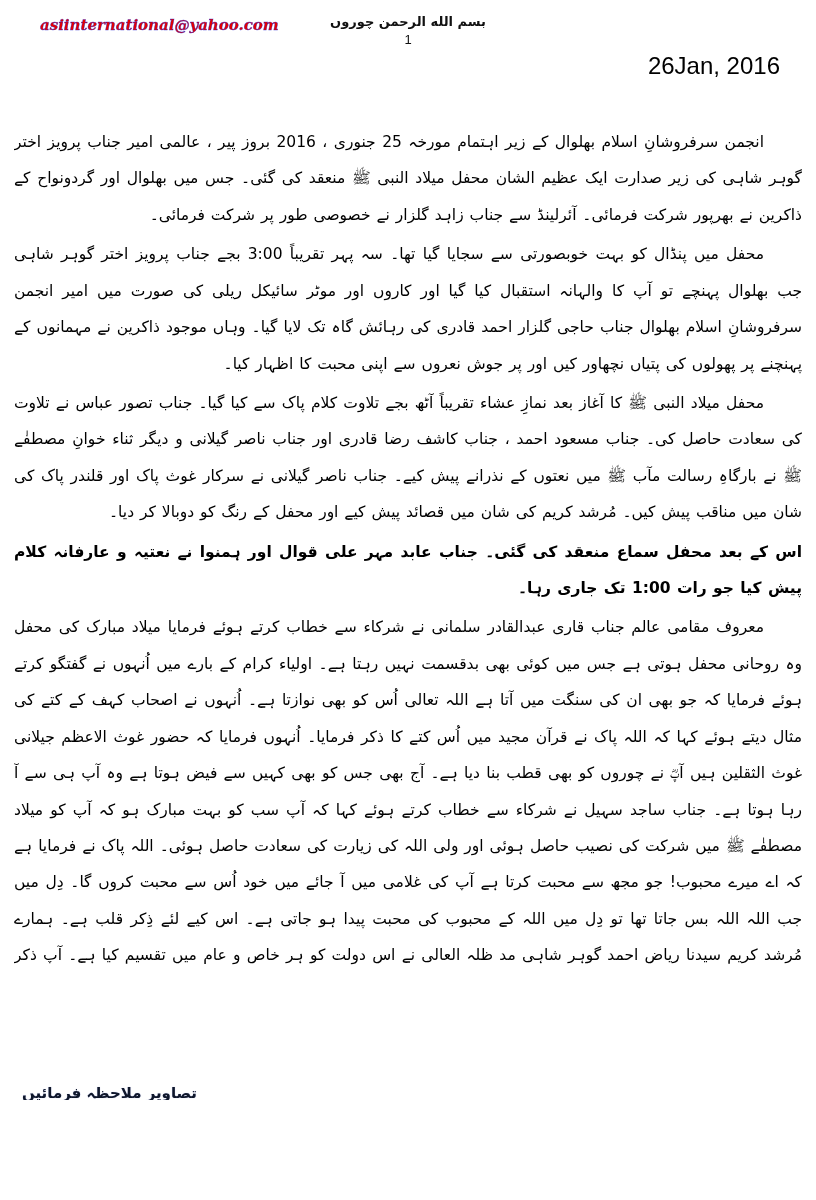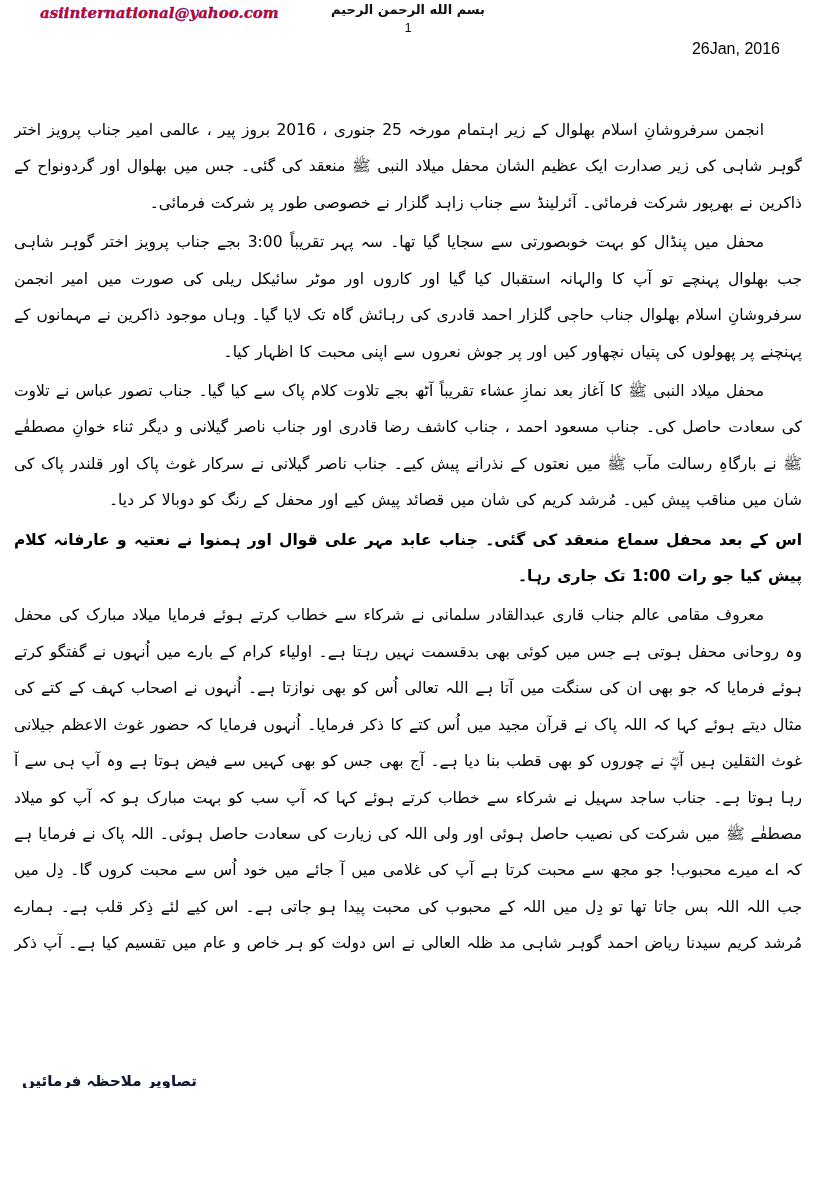--- a/index.html
+++ b/index.html
@@ -1,20 +1,20 @@
 <!DOCTYPE html>
 <html lang="ur"><head>
 <meta charset="utf-8">
 <style>
   * { margin:0; padding:0; box-sizing:border-box; }
   html,body { background:#ffffff; }
   .page {
     position:relative;
     width:816px; height:1088px;
-    margin:0 auto;
+    margin:12px auto;
     background:#ffffff;
     overflow:hidden;
     font-family:"DejaVu Sans", sans-serif;
     color:#000;
   }
 
   
   .top-email {
     position:absolute; left:40px; top:4px;
     font-family:"DejaVu Serif", serif;
@@ -30,21 +30,21 @@
   }
   .page-number {
     position:absolute; top:20px; left:0; right:0;
     text-align:center;
     font-family:"Liberation Sans", sans-serif;
     font-size:13px; color:#111;
   }
   .report-date {
     position:absolute; top:40px; right:36px;
     font-family:"Liberation Sans", sans-serif;
-    font-size:16px; color:#000;
+    font-size:24px; color:#000;
   }
   .page-title {
     position:absolute; top:38px; left:0; right:0;
     text-align:center; direction:rtl;
     font-size:37px; font-weight:bold; color:#000;
     letter-spacing:1px;
   }
 
   
   .report-body {
@@ -100,21 +100,21 @@
     text-decoration:none;
   }
 </style>
 </head>
 <body>
 
 <div class="page">
 
   <a class="top-email" href="#">asiinternational@yahoo.com</a>
 
-  <div class="bismillah">بسم الله الرحمن الرحيم</div>
+  <div class="bismillah">بسم الله الرحمن چوروں</div>
 
   <div class="page-number">1</div>
 
   <div class="report-date">26Jan, 2016</div>
 
 
   <div class="report-body">
     <p>انجمن سرفروشانِ اسلام بھلوال کے زیر اہتمام مورخہ 25 جنوری ، 2016 بروز پیر ، عالمی امیر جناب پرویز اختر گوہر شاہی کی زیر صدارت ایک عظیم الشان محفل میلاد النبی ﷺ منعقد کی گئی۔ جس میں بھلوال اور گردونواح کے ذاکرین نے بھرپور شرکت فرمائی۔ آئرلینڈ سے جناب زاہد گلزار نے خصوصی طور پر شرکت فرمائی۔</p>
     <p>محفل میں پنڈال کو بہت خوبصورتی سے سجایا گیا تھا۔ سہ پہر تقریباً 3:00 بجے جناب پرویز اختر گوہر شاہی جب بھلوال پہنچے تو آپ کا والہانہ استقبال کیا گیا اور کاروں اور موٹر سائیکل ریلی کی صورت میں امیر انجمن سرفروشانِ اسلام بھلوال جناب حاجی گلزار احمد قادری کی رہائش گاہ تک لایا گیا۔ وہاں موجود ذاکرین نے مہمانوں کے پہنچنے پر پھولوں کی پتیاں نچھاور کیں اور پر جوش نعروں سے اپنی محبت کا اظہار کیا۔</p>
     <p>محفل میلاد النبی ﷺ کا آغاز بعد نمازِ عشاء تقریباً آٹھ بجے تلاوت کلام پاک سے کیا گیا۔ جناب تصور عباس نے تلاوت کی سعادت حاصل کی۔ جناب مسعود احمد ، جناب کاشف رضا قادری اور جناب ناصر گیلانی و دیگر ثناء خوانِ مصطفٰے ﷺ نے بارگاہِ رسالت مآب ﷺ میں نعتوں کے نذرانے پیش کیے۔ جناب ناصر گیلانی نے سرکار غوث پاک اور قلندر پاک کی شان میں مناقب پیش کیں۔ مُرشد کریم کی شان میں قصائد پیش کیے اور محفل کے رنگ کو دوبالا کر دیا۔</p>

